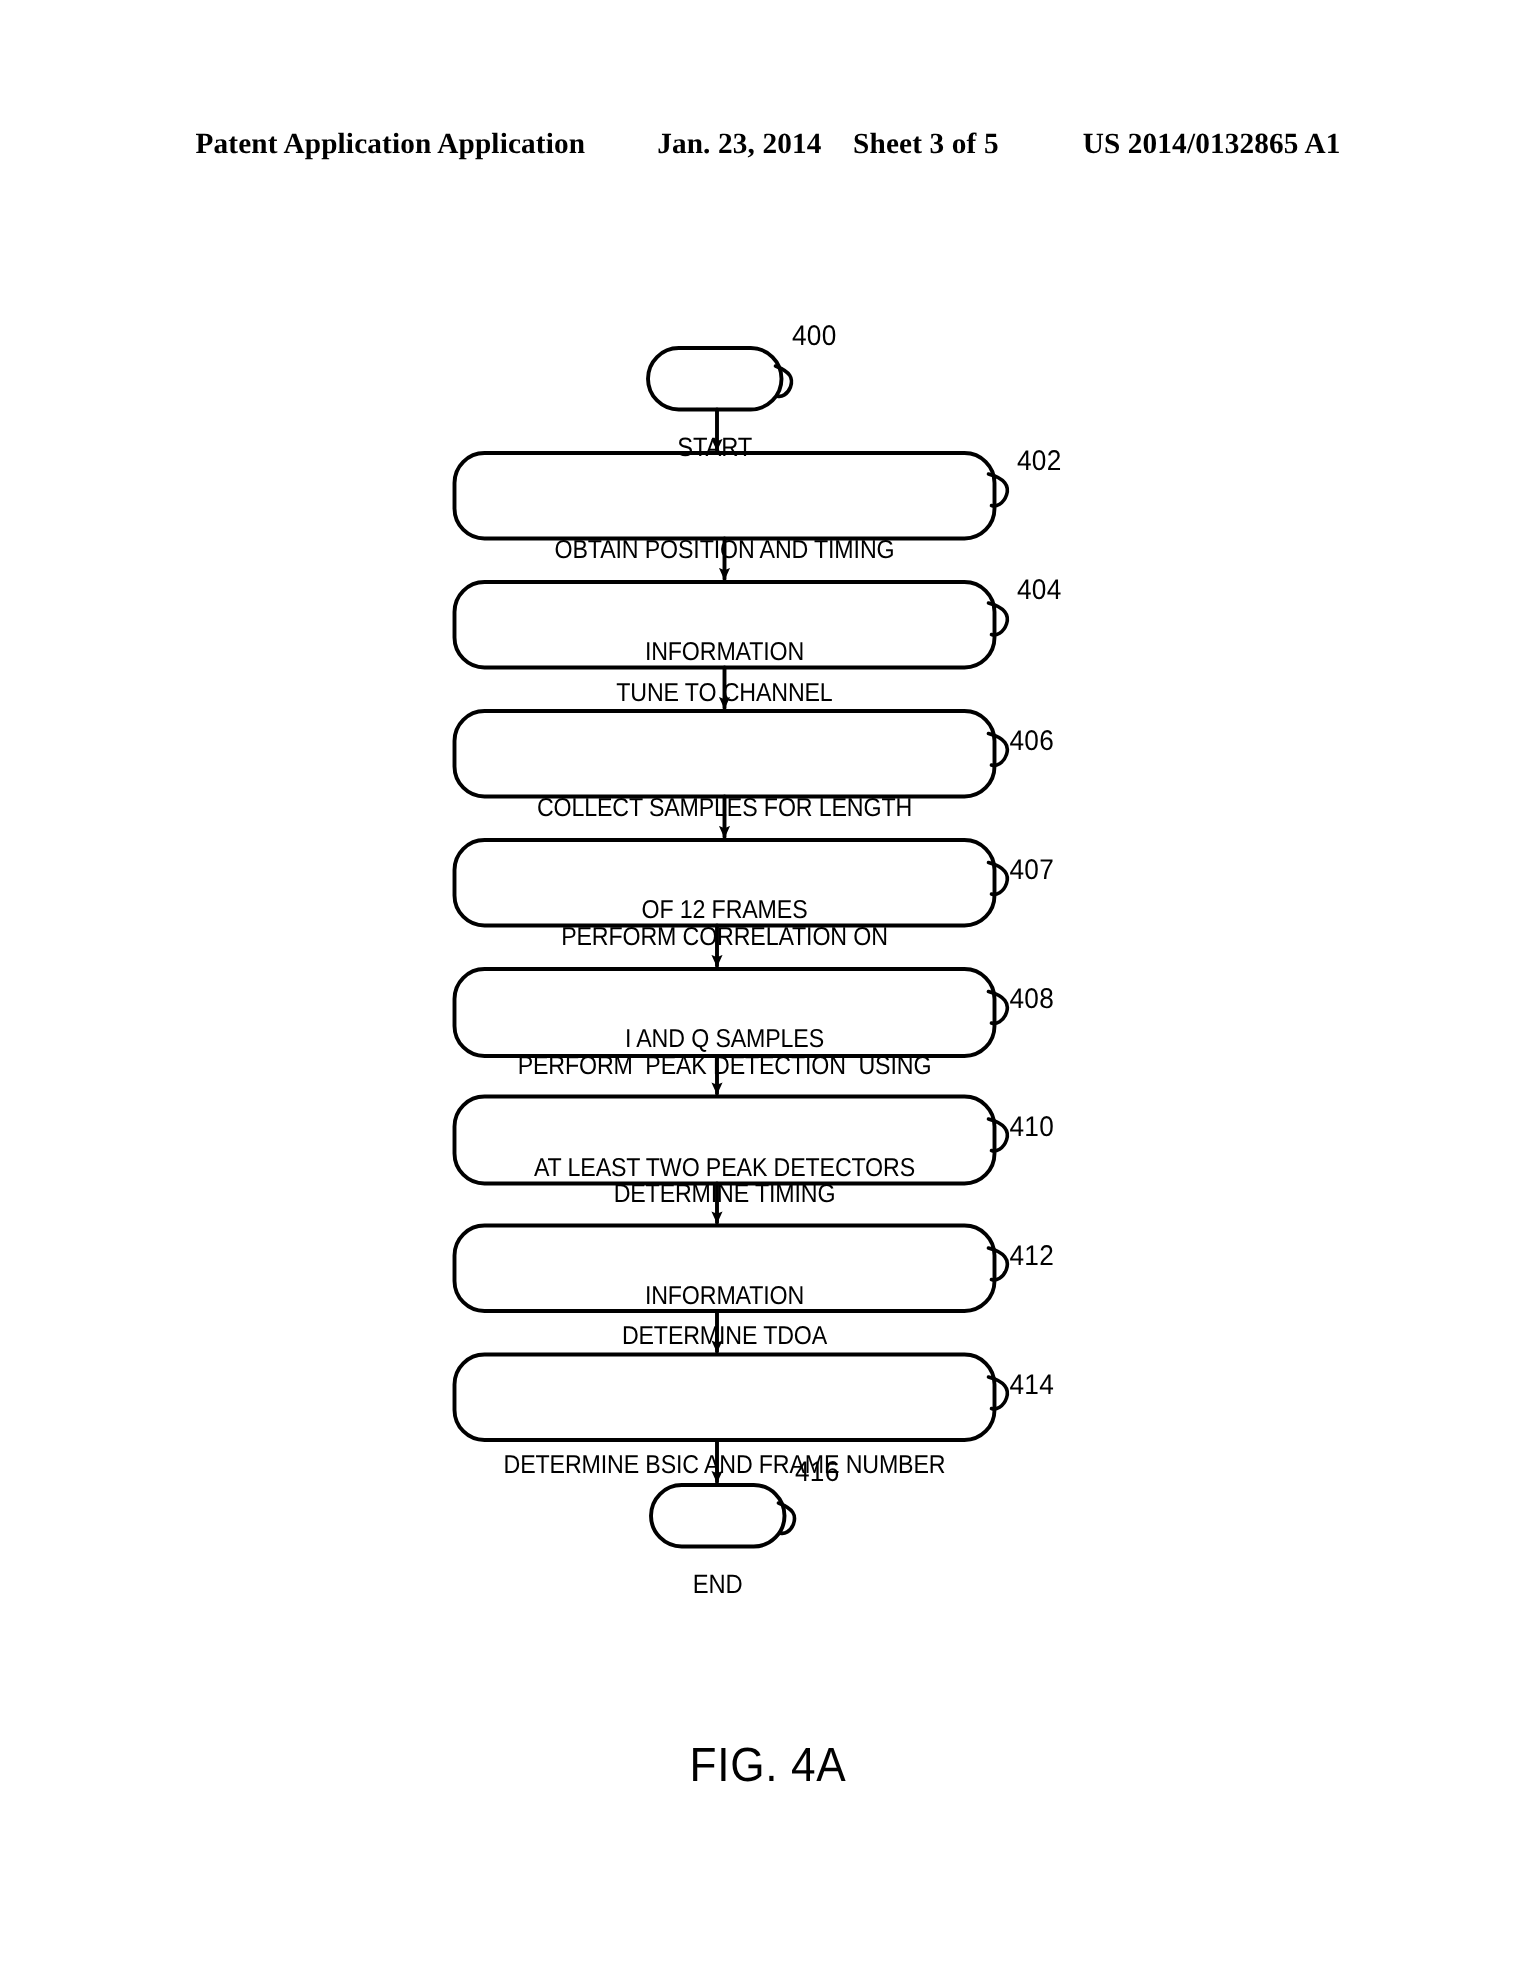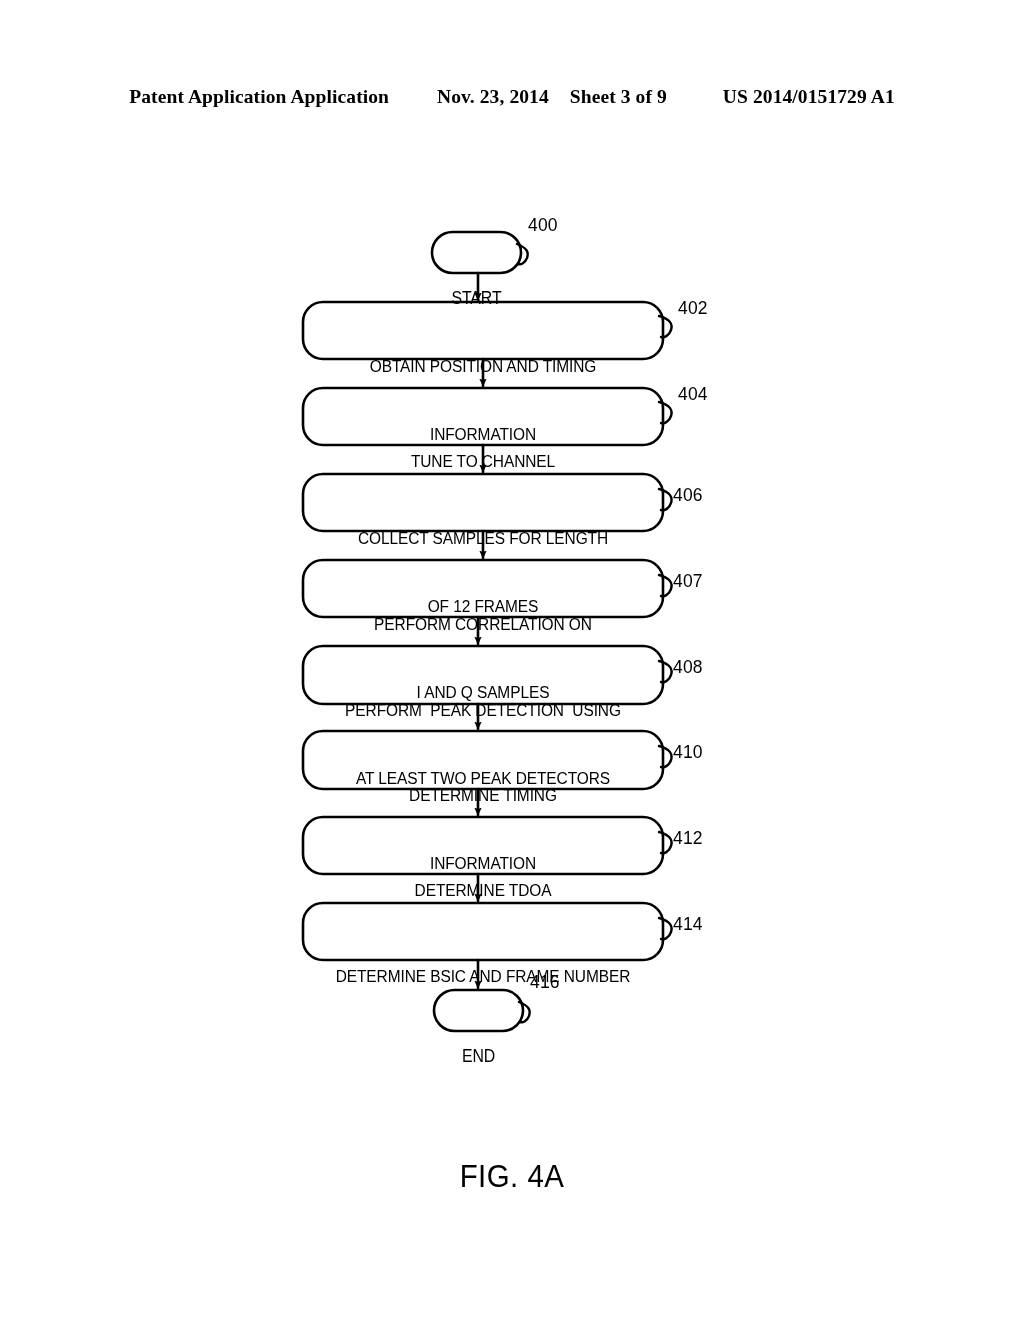--- a/index.html
+++ b/index.html
@@ -98,25 +98,25 @@
     color: #000;
     transform: scaleX(0.92);
   }
 </style>
 </head>
 <body>
 
 <div id="page-header">
   <span class="hdr-seg">Patent Application Application</span>
   <span class="hdr-gap-a"></span>
-  <span class="hdr-seg">Nov. 23, 2014</span>
+  <span class="hdr-seg">Jan. 23, 2014</span>
   <span class="hdr-gap-b"></span>
-  <span class="hdr-seg">Sheet 3 of 9</span>
+  <span class="hdr-seg">Sheet 3 of 5</span>
   <span class="hdr-gap-c"></span>
-  <span class="hdr-seg">US 2014/0151729 A1</span>
+  <span class="hdr-seg">US 2014/0132865 A1</span>
 </div>
 
 <div id="flowchart">
 
   <svg id="flow-svg" viewBox="0 0 1024 1320">
     <defs>
       <marker id="arrowhead" markerWidth="9" markerHeight="9" refX="7.4" refY="4.0" orient="auto" markerUnits="userSpaceOnUse">
         <path d="M0,0.3 L8.2,4.0 L0,7.7 L1.5,4.0 Z" fill="#000"></path>
       </marker>
     </defs>

